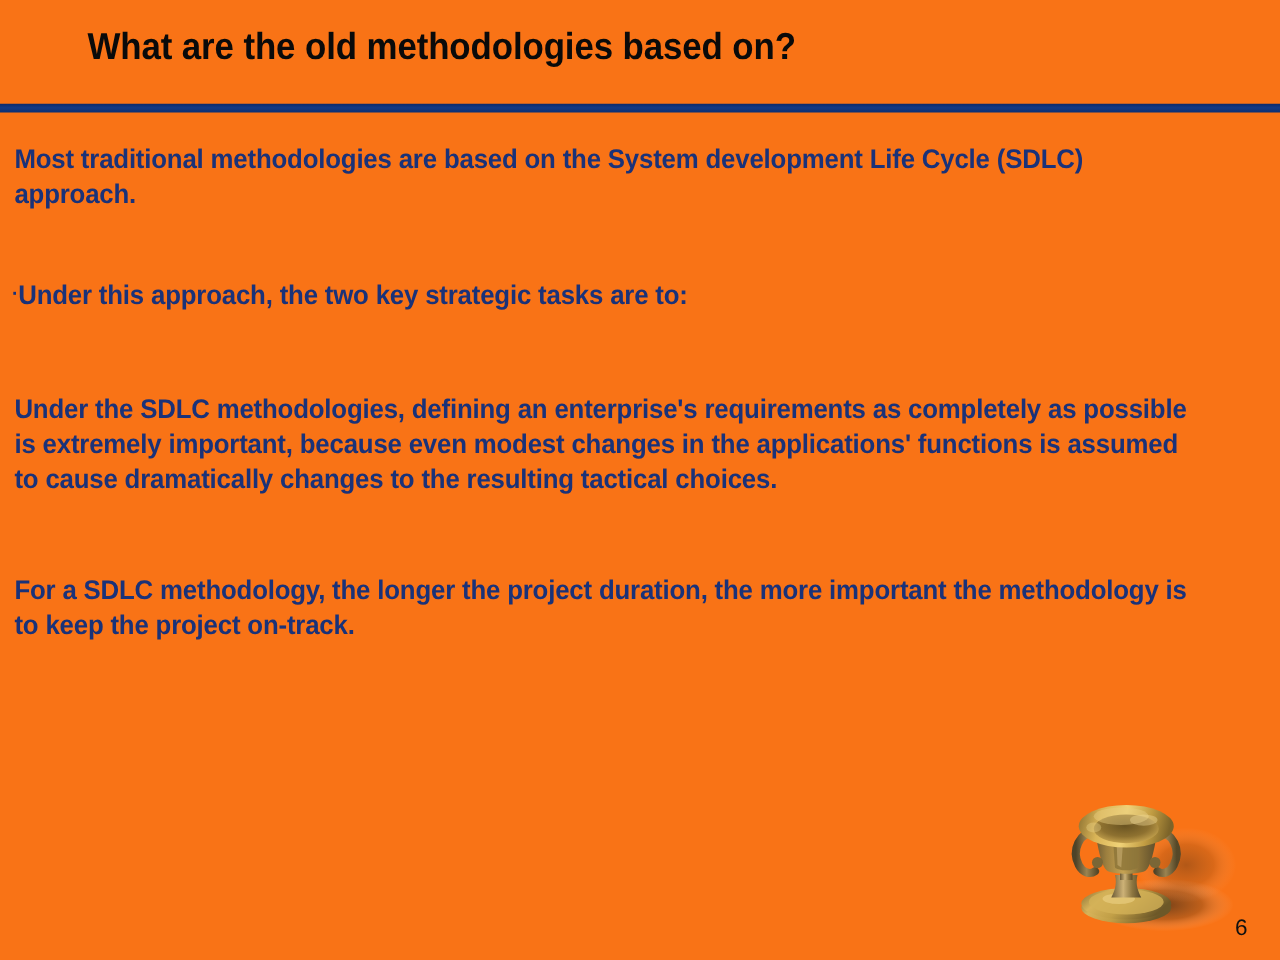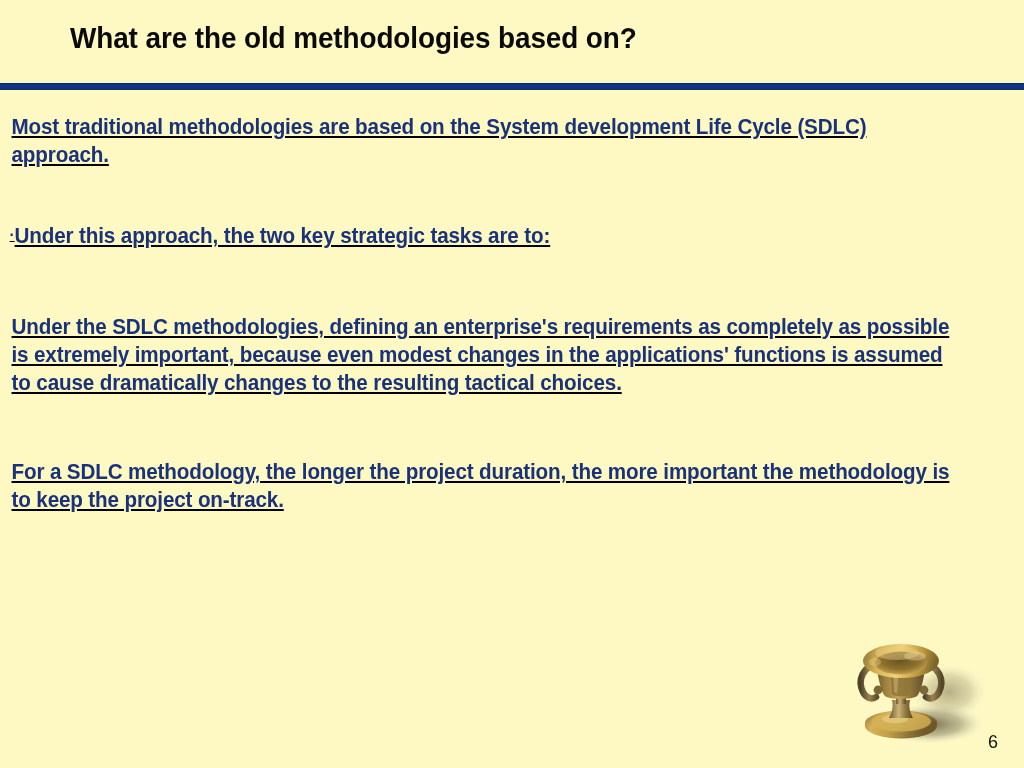--- a/index.html
+++ b/index.html
@@ -12,21 +12,21 @@
     height: 768px;
     position: relative;
     overflow: hidden;
     font-family: "Liberation Sans", sans-serif;
     -webkit-font-smoothing: antialiased;
   }
 
   #slide {
     position: absolute;
     inset: 0;
-    background: #fef9c3;
+    background: #f97316;
     padding-left: 28px;
   }
 
   
   #title-block {
     position: absolute;
     left: 70px;
     top: 22px;
     width: 900px;
   }
@@ -52,21 +52,20 @@
     height: 7px;
     background: linear-gradient(to bottom, #0c2a6b 0%, #123a86 45%, #0e2f71 100%);
   }
 
   
   #body-area {
     position: absolute;
     left: 0;
     top: 104px;
     width: 1013px;
-    text-decoration: underline;
   }
 
   .para {
     color: #1a3279;
     font-family: "Liberation Sans Narrow", "Liberation Sans", sans-serif;
     font-size: 21.5px;
     font-weight: bold;
     line-height: 28px;
     letter-spacing: -0.15px;
     margin: 0;

